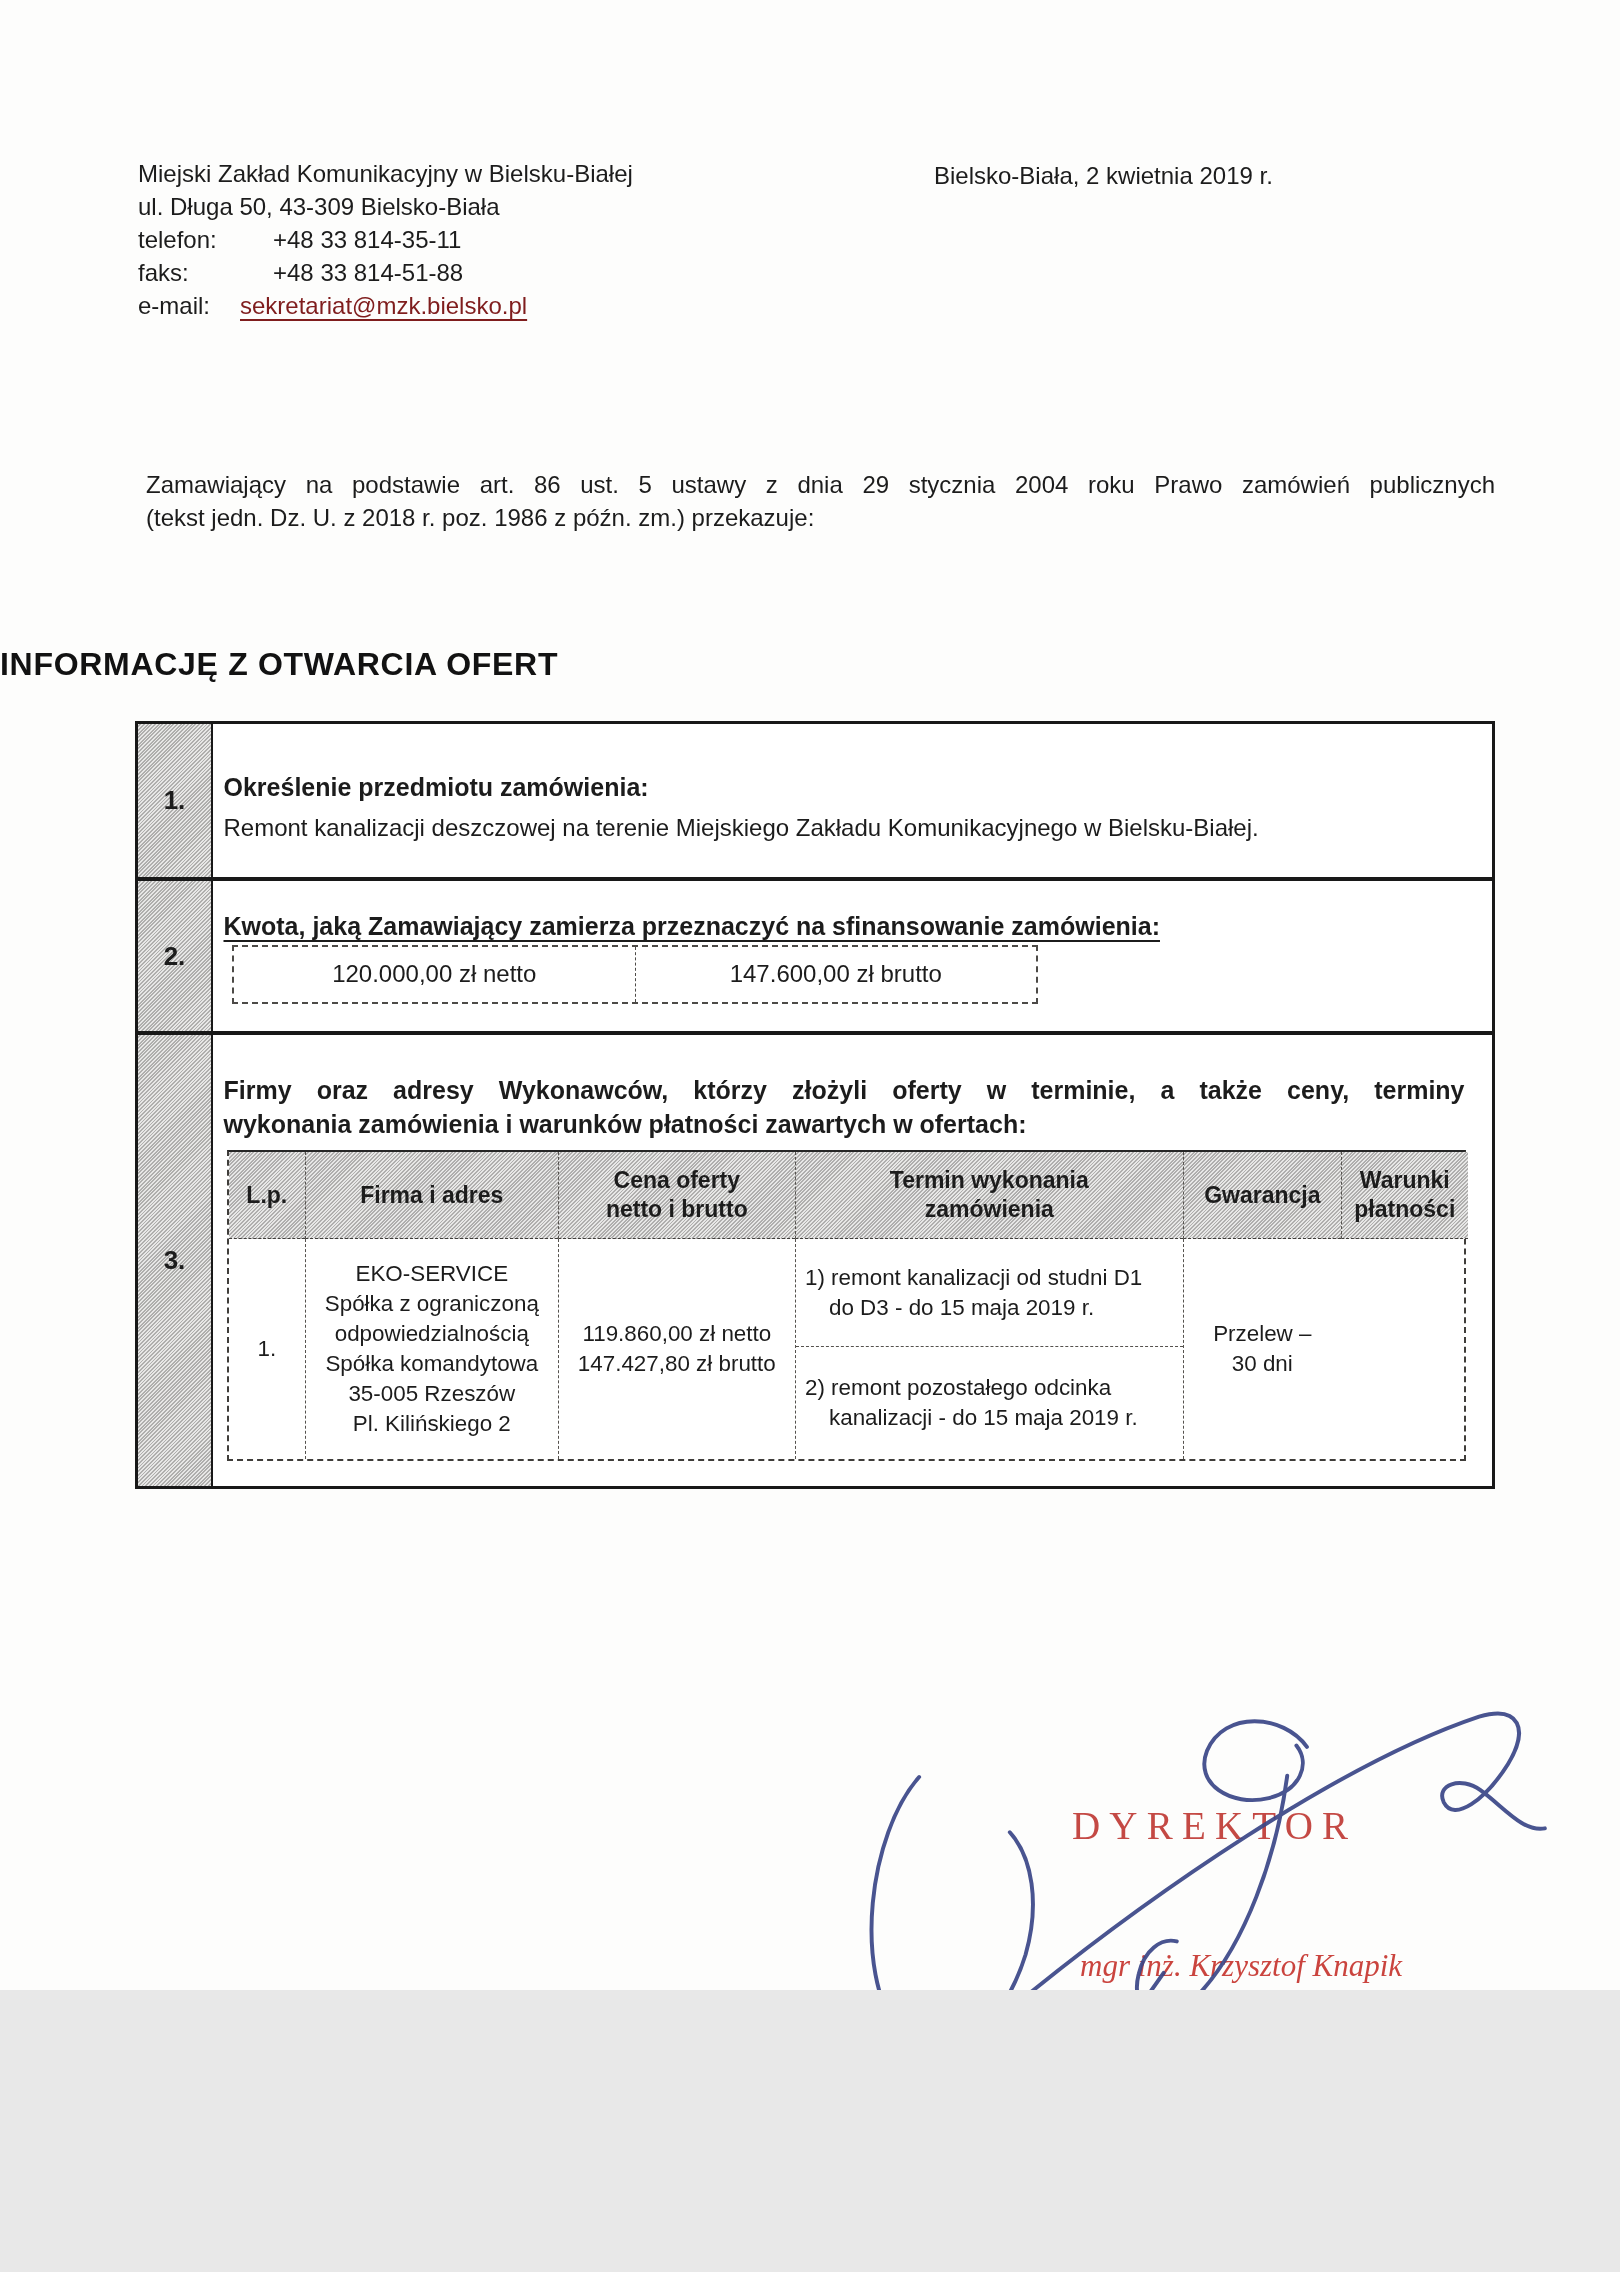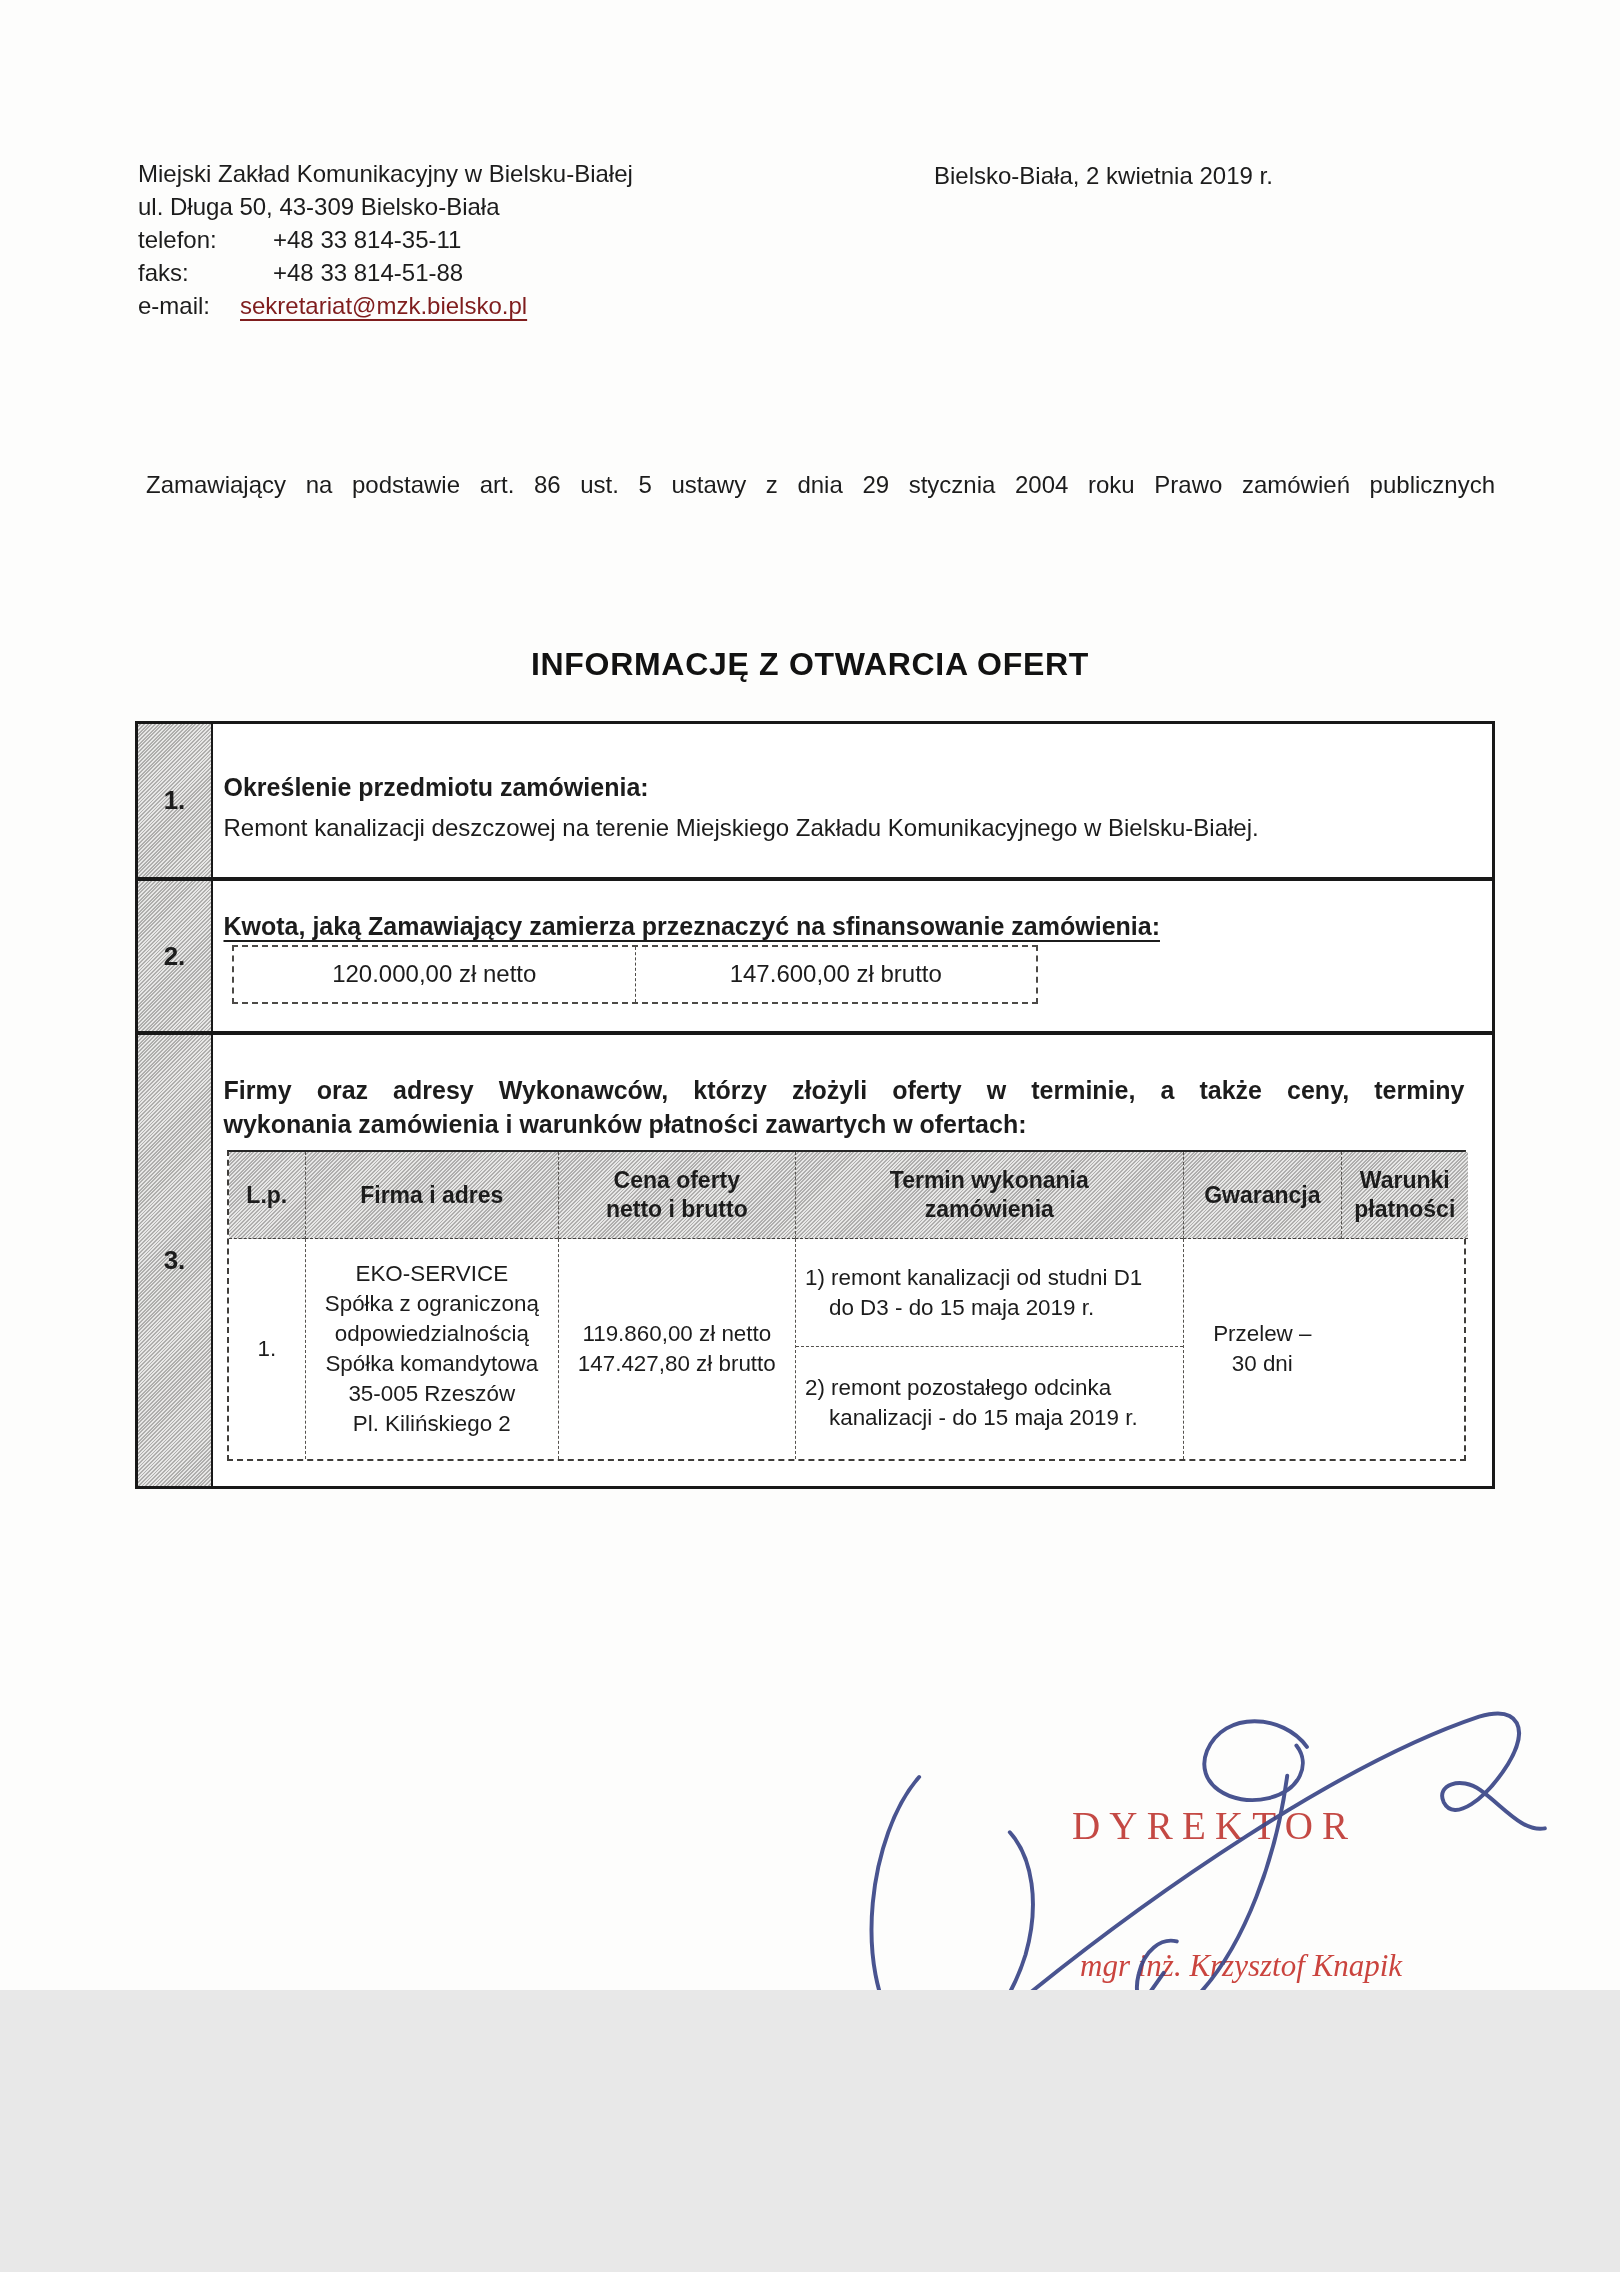--- a/index.html
+++ b/index.html
@@ -10,21 +10,21 @@
   
   .sender{position:absolute; left:138px; top:157px; font-size:24px; line-height:33px;}
   .sender .lbl{display:inline-block; width:135px;}
   .sender .lbl-mail{display:inline-block; width:102px;}
   .email-link{color:#7f1d1d; text-decoration:underline; text-decoration-thickness:2px; text-underline-offset:4.6px;}
   .dateline{position:absolute; left:934px; top:162px; font-size:24px;}
   
   .intro{position:absolute; left:146px; top:468px; width:1349px; font-size:24px; line-height:33px;}
   .intro .just{text-align:justify; text-align-last:justify;}
   
-  .doc-title{position:absolute; left:0; top:646px; width:1620px; text-align:center;
+  .doc-title{position:absolute; left:0; top:646px; width:1620px; text-align:left;
     font-size:32px; font-weight:bold; letter-spacing:0.7px; color:#121212;}
   
   .otable{position:absolute; left:135px; top:721px; width:1360px; box-sizing:border-box;
     border:3.3px solid #181818; background:#fff;}
   .orow{display:flex; box-sizing:border-box;}
   .orow + .orow{border-top:4px solid #181818;}
   .r1{height:153px;} .r2{height:154px;} .r3{height:455px;}
   .hatch{background-color:#cac9c7;
     background-image:repeating-linear-gradient(135deg, rgba(255,255,255,.55) 0 1.3px, rgba(105,105,105,.28) 1.3px 2.6px);}
   .onum{width:75px; flex:0 0 75px; border-right:2.6px solid #181818; display:flex;
@@ -76,20 +76,21 @@
     <div>ul. Długa 50, 43-309 Bielsko-Biała</div>
     <div><span class="lbl">telefon:</span><span>+48 33 814-35-11</span></div>
     <div><span class="lbl">faks:</span><span>+48 33 814-51-88</span></div>
     <div><span class="lbl-mail">e-mail:</span><span class="email-link">sekretariat@mzk.bielsko.pl</span></div>
   </div>
 
   <div class="dateline">Bielsko-Biała, 2 kwietnia 2019 r.</div>
 
   <div class="intro">
     <div class="just">Zamawiający na podstawie art. 86 ust. 5 ustawy z dnia 29 stycznia 2004 roku Prawo zamówień publicznych</div>
+    <div>(tekst jedn. Dz. U. z 2018 r. poz. 1986 z późn. zm.) przekazuje:</div>
   </div>
 
   <div class="doc-title">INFORMACJĘ Z OTWARCIA OFERT</div>
 
   <div class="otable">
 
     <div class="orow r1">
       <div class="onum hatch">1.</div>
       <div class="ocontent">
         <div class="sec-heading">Określenie przedmiotu zamówienia:</div>

